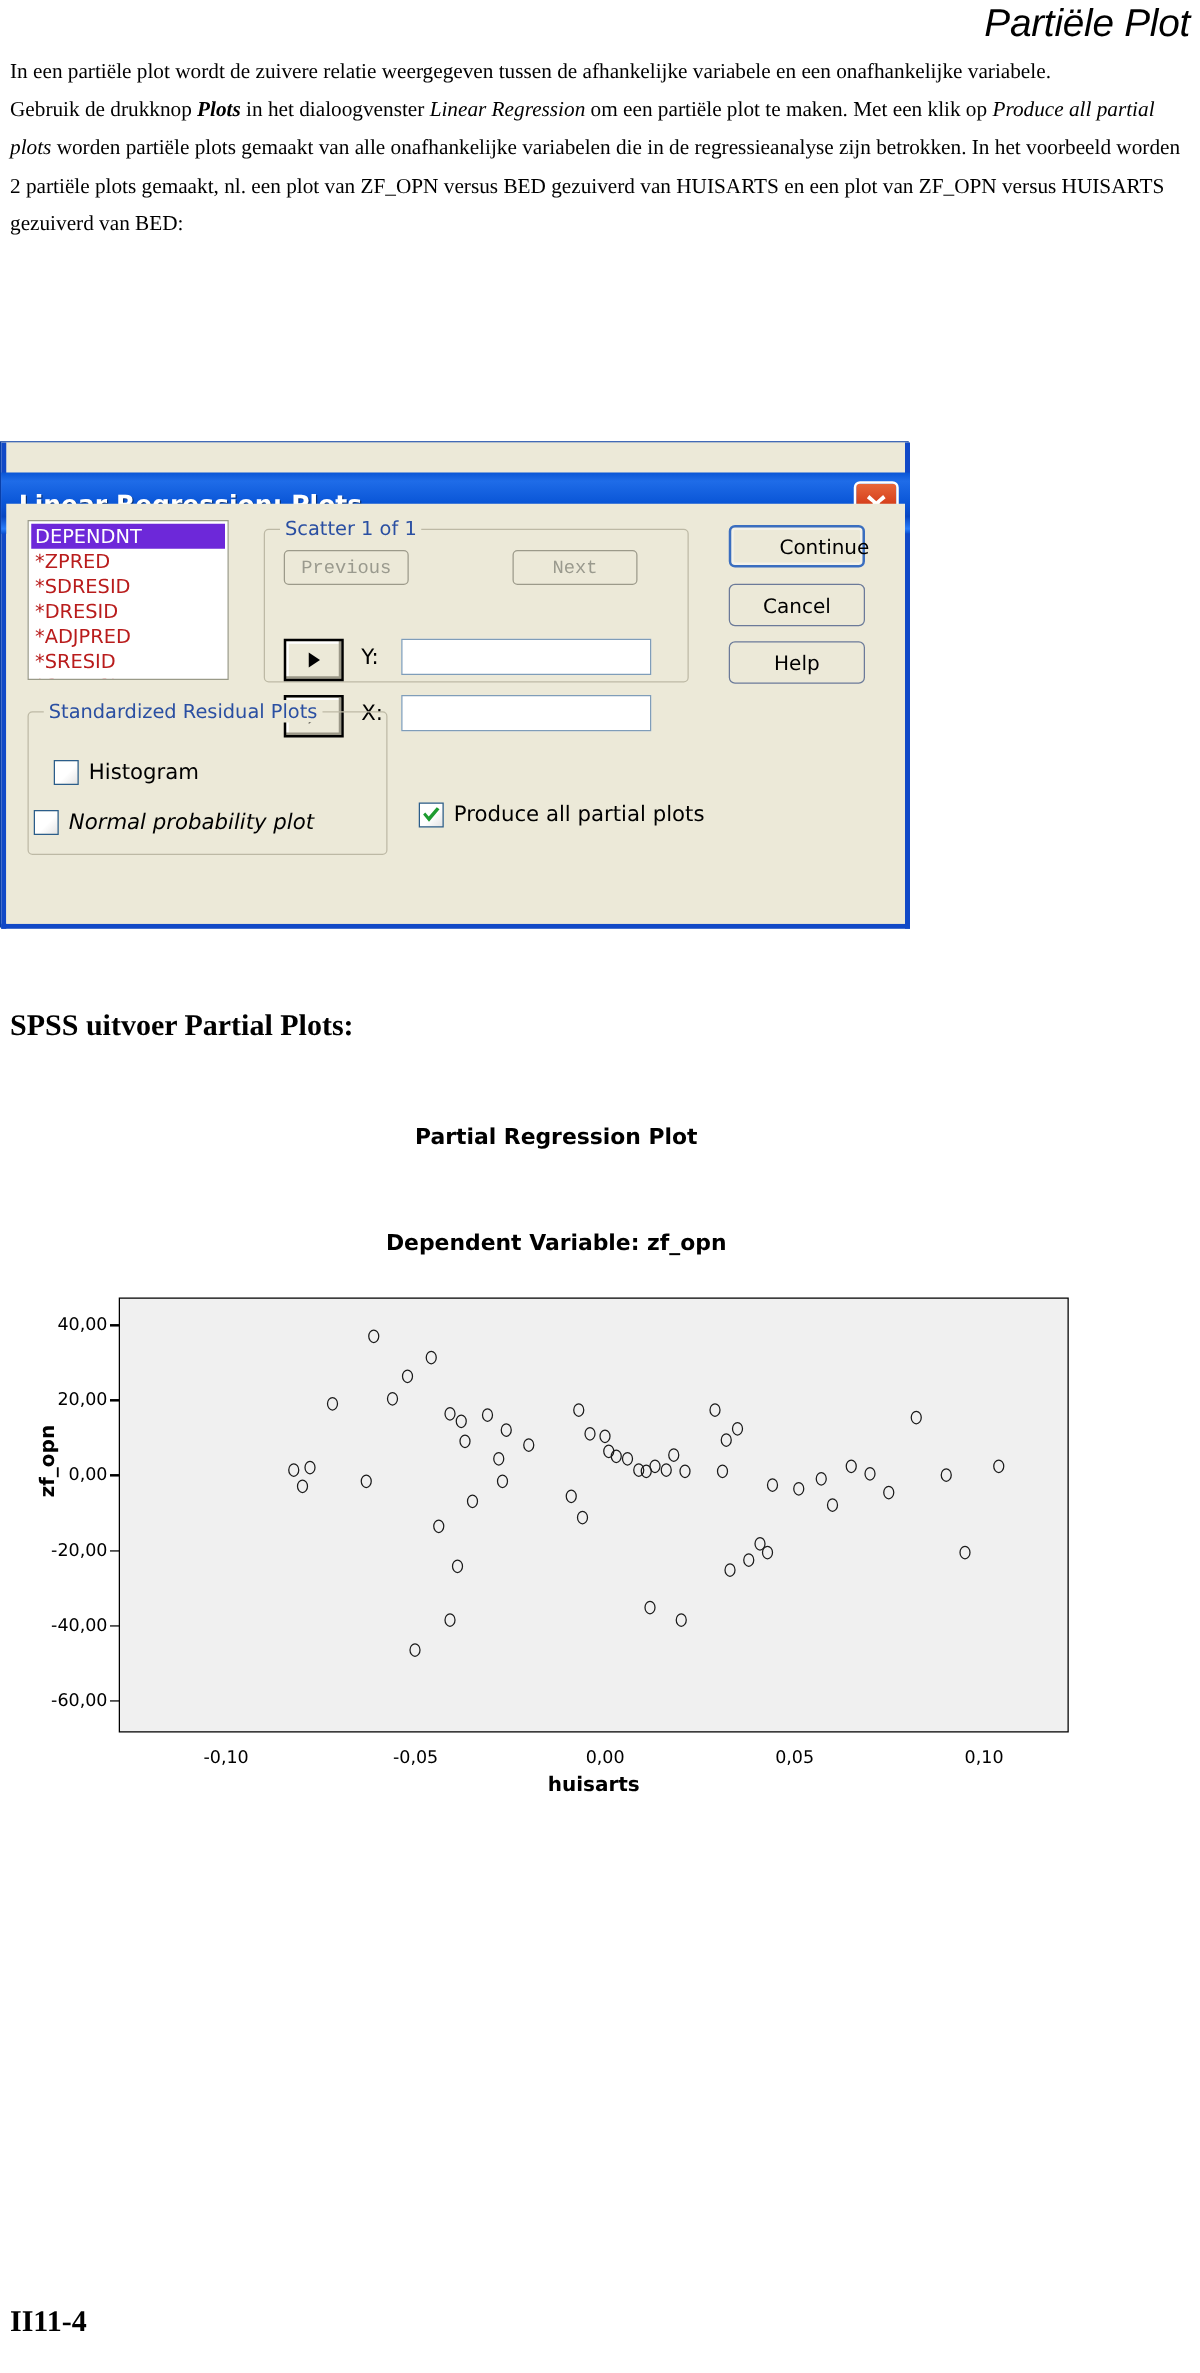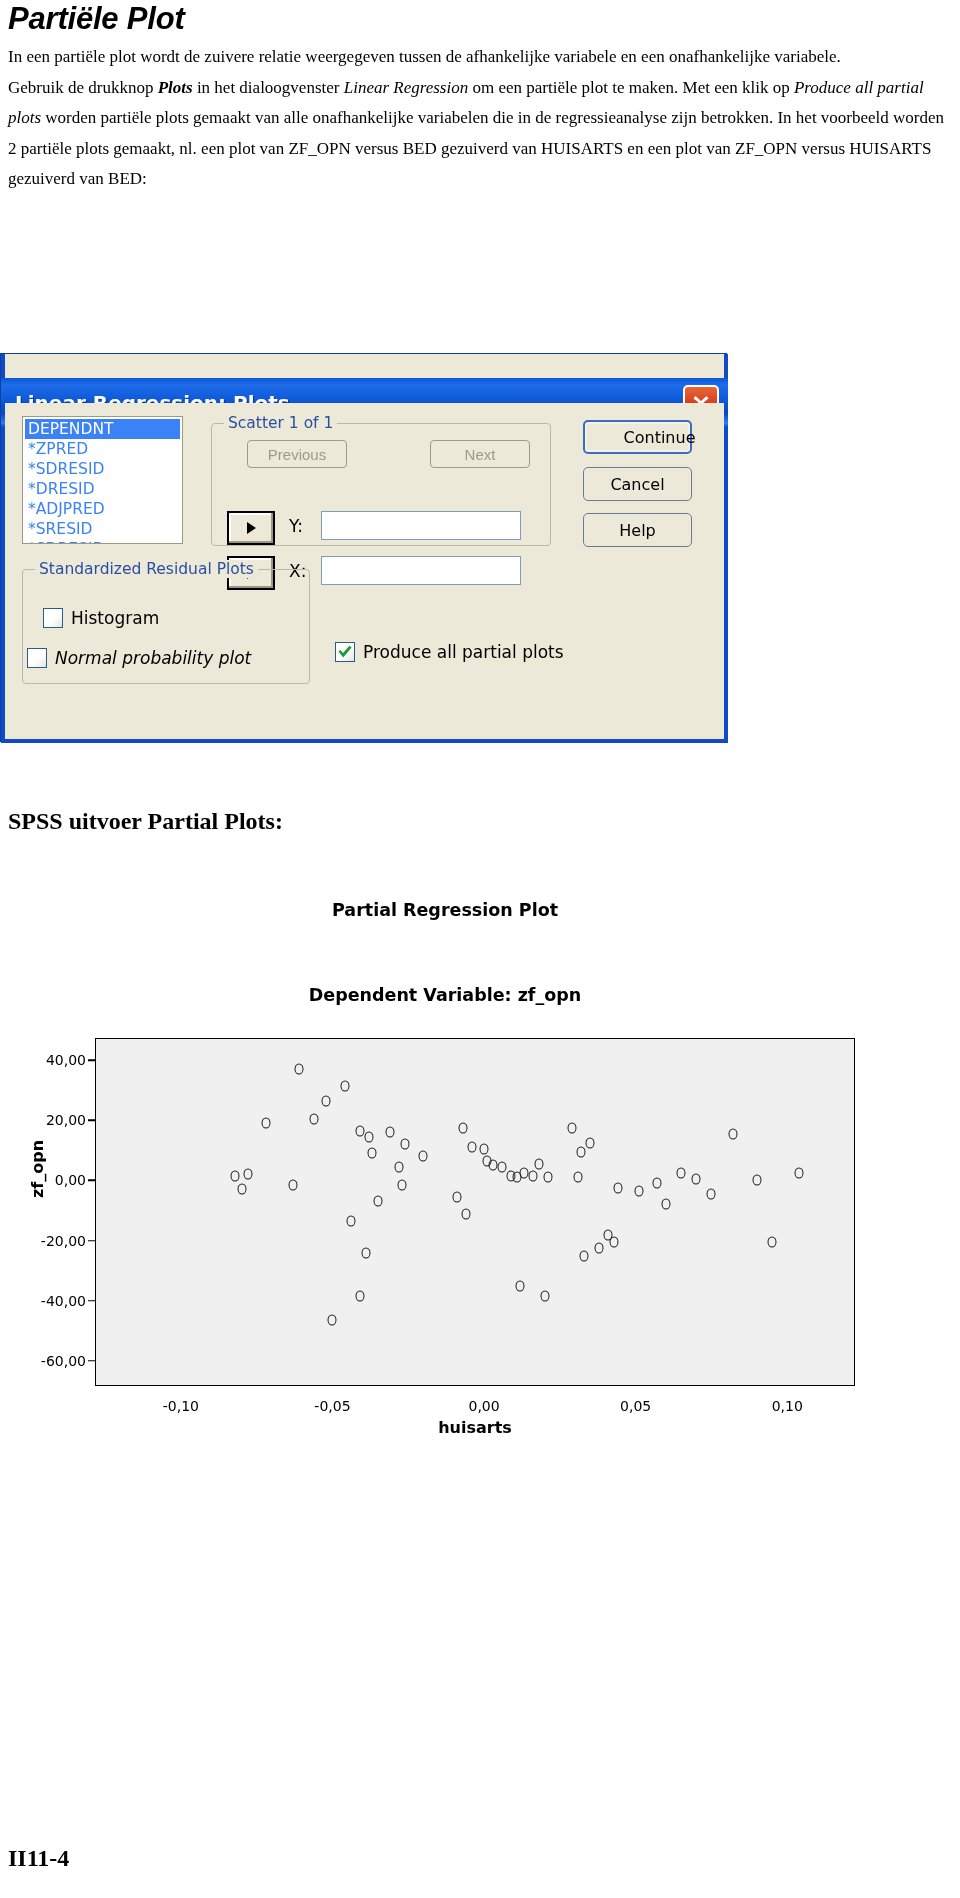--- a/index.html
+++ b/index.html
@@ -12,25 +12,26 @@
     position:relative;
     overflow:hidden;
   }
   .page{ position:relative; width:960px; height:1898px; }
 
   
   .prose{ position:absolute; left:8px; top:0px; width:944px; }
   h1.doc-title{
     font-family:"Liberation Sans", sans-serif;
     font-style:italic;
-    font-weight:bold;
+    font-weight:normal;
     font-size:31px;
     margin:0 0 4px 0;
     letter-spacing:-0.2px;
     line-height:38px;
+    text-align:right;
   }
   .para{
     font-size:17px;
     line-height:30.5px;
     margin:0;
     text-align:left;
   }
   .para .i{ font-style:italic; }
   .para .bi{ font-style:italic; font-weight:bold; }
 
@@ -89,26 +90,26 @@
     background:#ffffff;
     border:1px solid #9a9a88;
     box-sizing:border-box;
     padding:2px;
     overflow:hidden;
   }
   .varlist .row{
     font-family:"DejaVu Sans", sans-serif;
     font-size:15.5px;
     line-height:20px;
-    color:#3b82f6;
+    color:#b91c1c;
     padding-left:3px;
     white-space:nowrap;
   }
   .varlist .row.sel{
-    background:#3b82f6;
+    background:#6d28d9;
     color:#ffffff;
   }
 
   
   .gb{
     position:absolute;
     border:1px solid #bdb9a5;
     border-radius:4px;
     box-sizing:border-box;
   }
@@ -119,30 +120,29 @@
     padding:0 4px;
     font-family:"DejaVu Sans", sans-serif;
     font-size:15.5px;
     color:#2a4fa2;
     white-space:nowrap;
   }
   #gb-scatter{ left:206px; top:20px; width:340px; height:123px; }
   #gb-resid{ left:17px; top:166px; width:288px; height:115px; }
 
   .btn{
-    font-family:Liberation Sans, sans-serif;
+    font-family:Liberation Mono, monospace;
     font-size:15px;
     background:#ece9d8;
     border:1px solid #9c9a8a;
     border-radius:4px;
     color:#000;
     box-sizing:border-box;
     display:flex;align-items:center;justify-content:center;
     position:absolute;
-    margin-left:20px;
   }
   .btn.disabled{ color:#9a9a8e; }
   .btn.prev{ left:15px; top:16px; width:100px; height:28px; }
   .btn.next{ left:198px; top:16px; width:100px; height:28px; }
 
   .arrowbtn{
     position:absolute;
     width:48px; height:34px;
     background:#ece9d8;
     border:2px solid #000000;

